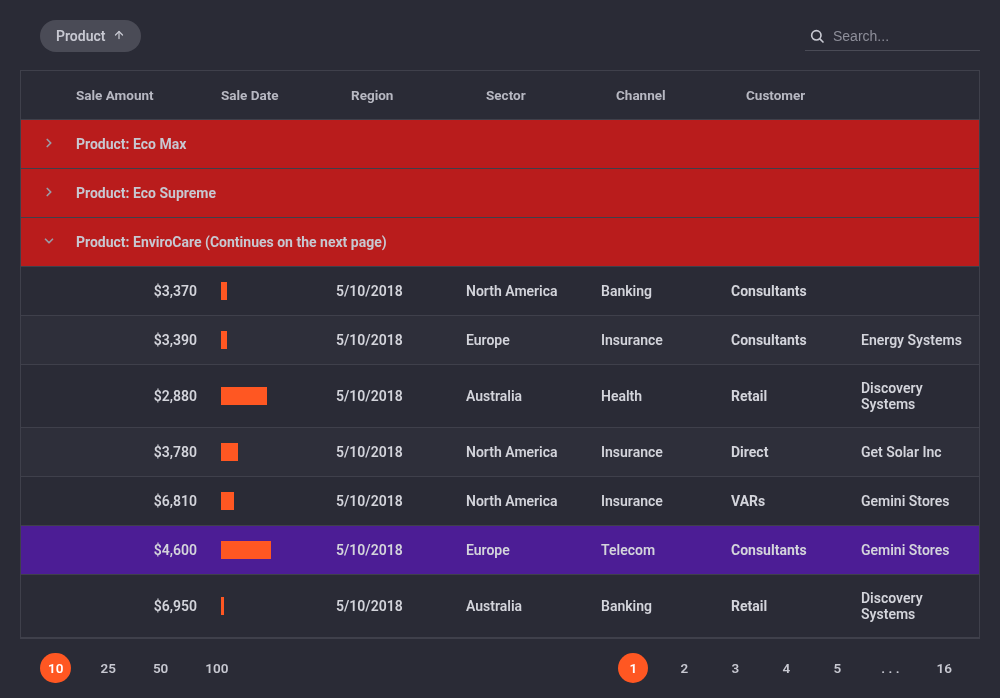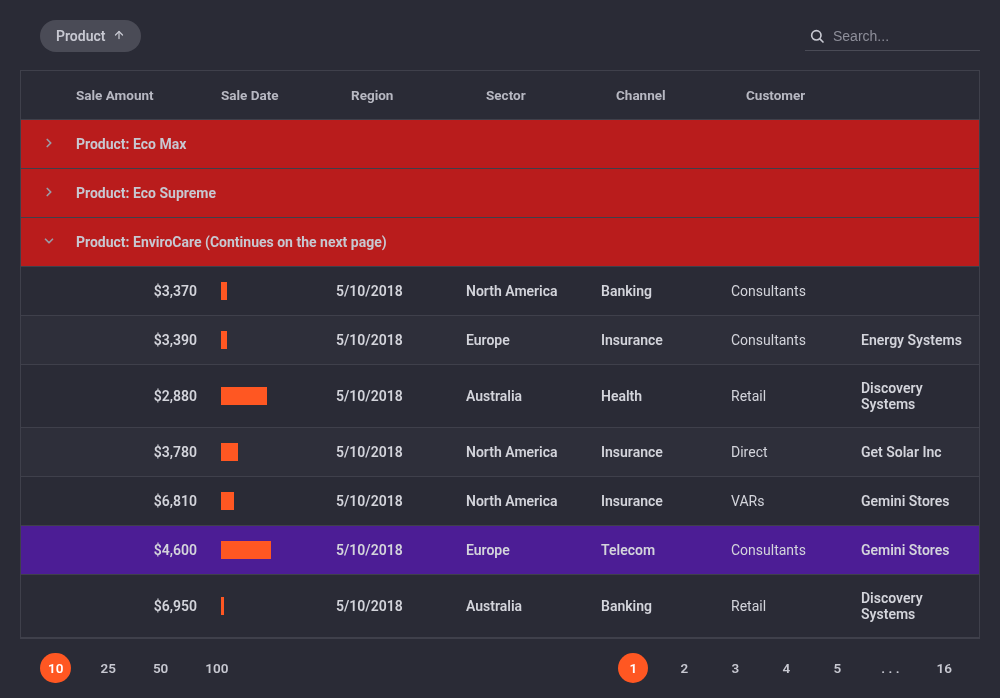--- a/index.html
+++ b/index.html
@@ -100,21 +100,21 @@
     border-bottom: 1px solid #3f404b;
     background: #2a2b36;
   }
   .data-row:nth-child(even) { background: #2e2f3a; }
   .data-row .cell { padding: 15px 10px 15px 0; color: #d3d4db; }
   .cell-amount { width: 200px; flex: 0 0 200px; text-align: right; padding-right: 24px !important; font-weight: 600; }
   .cell-discount { width: 115px; flex: 0 0 115px; position: relative; }
   .cell-date { width: 130px; flex: 0 0 130px; font-weight: 600; }
   .cell-region { width: 135px; flex: 0 0 135px; font-weight: 600;}
   .cell-sector { width: 130px; flex: 0 0 130px; font-weight: 600;}
-  .cell-channel { width: 130px; flex: 0 0 130px; font-weight: 400;}
+  .cell-channel { width: 130px; flex: 0 0 130px; font-weight: 700;}
   .cell-customer { flex: 1; font-weight: 600;}
 
   .bar {
     height: 18px;
     background: #ff5722;
     display: block;
   }
 
   .footer-row {
     display: flex;

